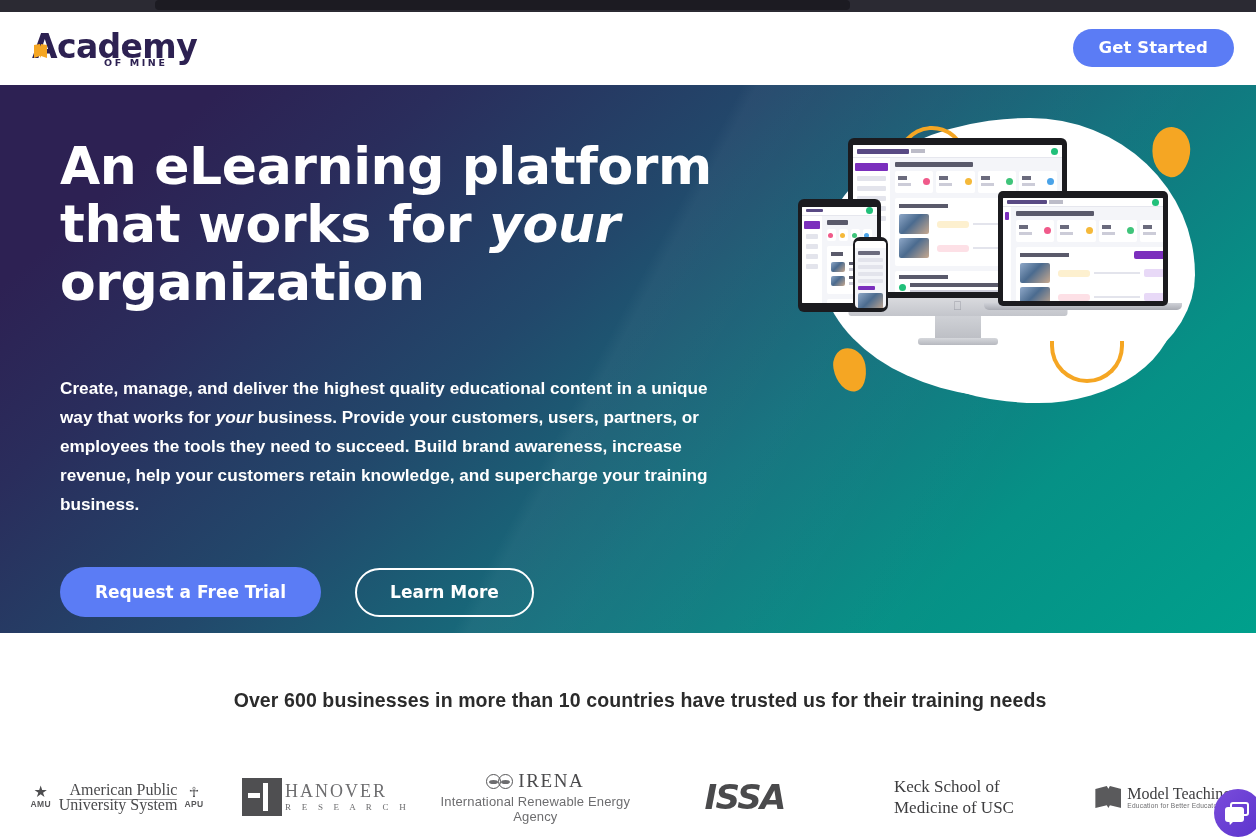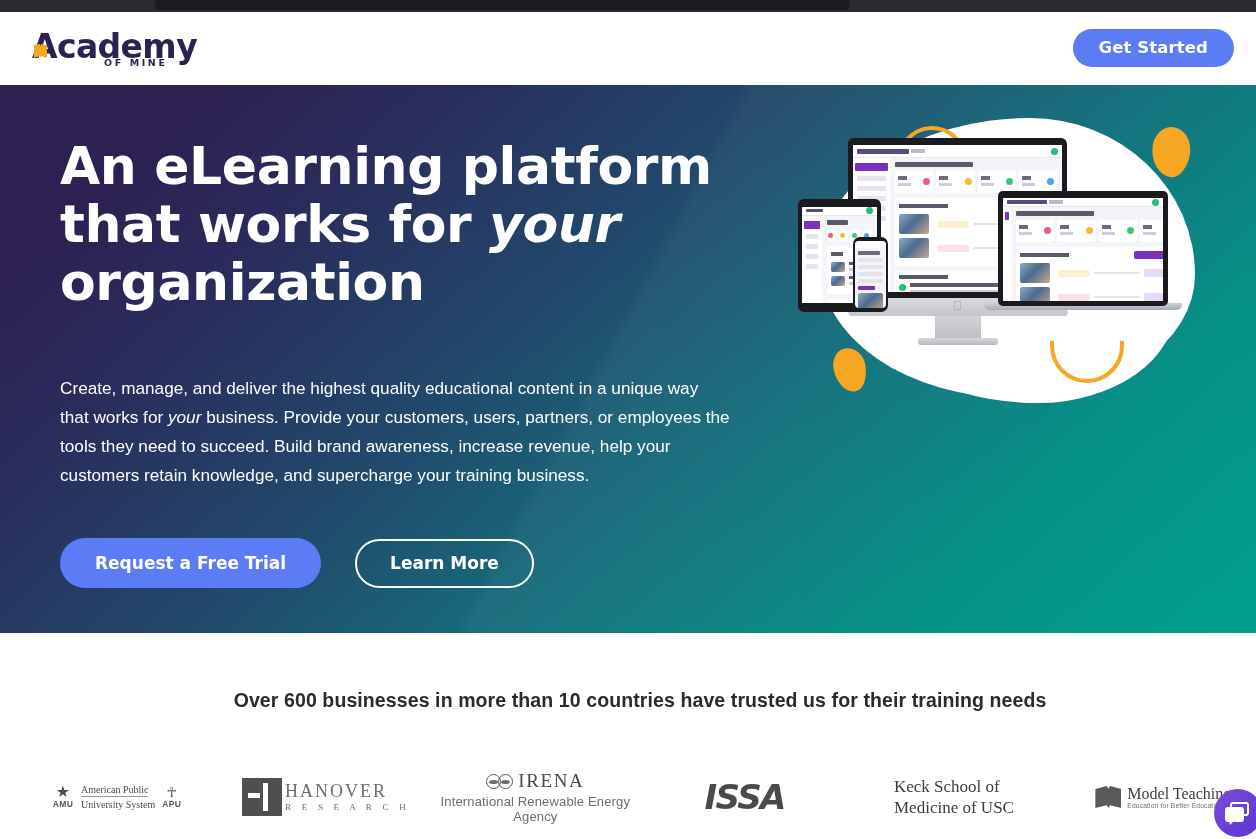--- a/index.html
+++ b/index.html
@@ -96,21 +96,21 @@
   .hero-copy { position: absolute; left: 60px; top: 52px; width: 680px; }
   .hero-title {
     color: #ffffff; font-size: 52px; font-weight: 700;
     line-height: 58px; letter-spacing: -0.4px;
     font-family: "DejaVu Sans", sans-serif;
   }
   .hero-title .em { font-style: italic; }
   .hero-para {
     margin-top: 63px;
     color: #ffffff; font-size: 17.2px; line-height: 29px;
-    width: 670px; font-weight: 400;
+    width: 670px; font-weight: 700;
   }
   .hero-para .em { font-style: italic; }
 
   .hero-buttons { margin-top: 48px; display: flex; gap: 34px; align-items: center; }
   .btn-primary {
     background: #5b7cf5; color: #ffffff;
     font-size: 17px; font-weight: 700;
     border: none; border-radius: 30px;
     height: 50px; padding: 0 35px; cursor: pointer;
     font-family: "DejaVu Sans", sans-serif;
@@ -237,21 +237,21 @@
     position: absolute; top: 124px; left: 0; width: 1256px; height: 80px;
     display: flex; align-items: center;
   }
   .logo-cell { flex: 1; display: flex; align-items: center; justify-content: center; height: 80px; }
 
   
   .amu { display: flex; align-items: center; gap: 7px; color: #58585a; }
   .amu-star { width: 22px; text-align: center; }
   .amu-star .st { font-size: 16px; line-height: 14px; display: block; color: #4d4d4f; }
   .amu-star .lb { font-size: 8.5px; font-weight: 700; letter-spacing: .4px; display: block; }
-  .amu-mid { text-align: left; font-family: "Liberation Serif", serif; font-size: 10px; line-height: 15px; color: #4a4a4c; }
+  .amu-mid { text-align: right; font-family: "Liberation Serif", serif; font-size: 16px; line-height: 15px; color: #4a4a4c; }
   .amu-mid .r1 { border-bottom: 1px solid #9a9a9c; padding-bottom: 1px; }
   .amu-apu { text-align: center; }
   .amu-apu .tc { font-size: 14px; line-height: 13px; display: block; color: #4d4d4f; }
   .amu-apu .lb { font-size: 8.5px; font-weight: 700; letter-spacing: .4px; display: block; }
 
   .hanover { display: flex; align-items: center; }
   .hr-mark { width: 40px; height: 38px; background: #4f4f51; position: relative; }
   .hr-mark::before { content: ""; position: absolute; left: 6px; top: 15px; width: 12px; height: 5px; background: #ffffff; }
   .hr-mark::after { content: ""; position: absolute; left: 21px; top: 5px; width: 5px; height: 28px; background: #ffffff; }
   .hr-txt { margin-left: 3px; color: #6d6d6f; font-family: "Liberation Serif", serif; }

